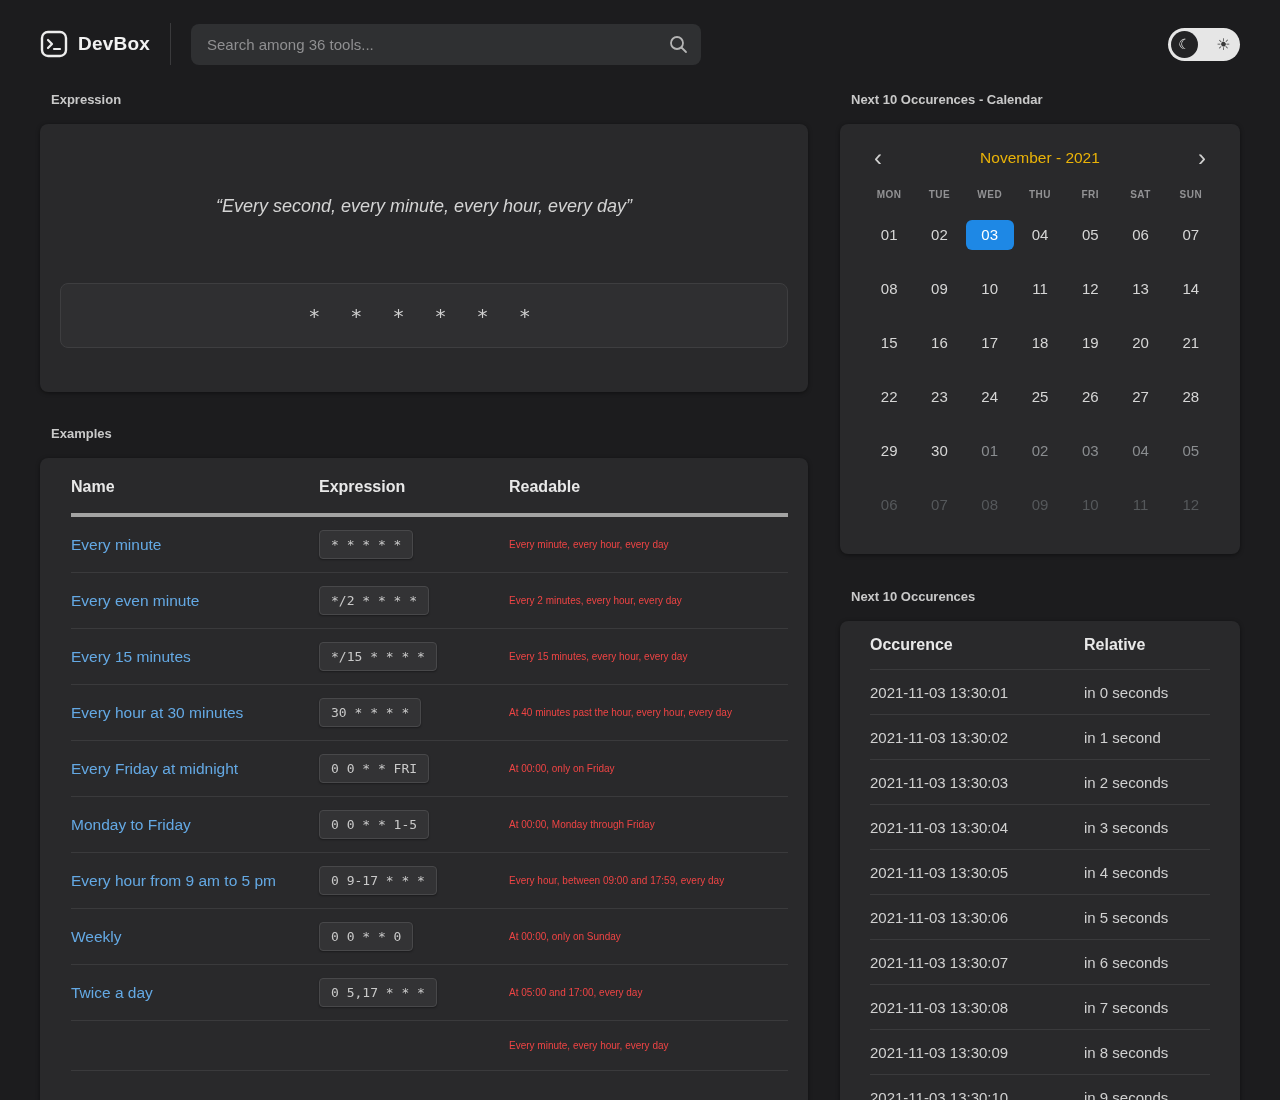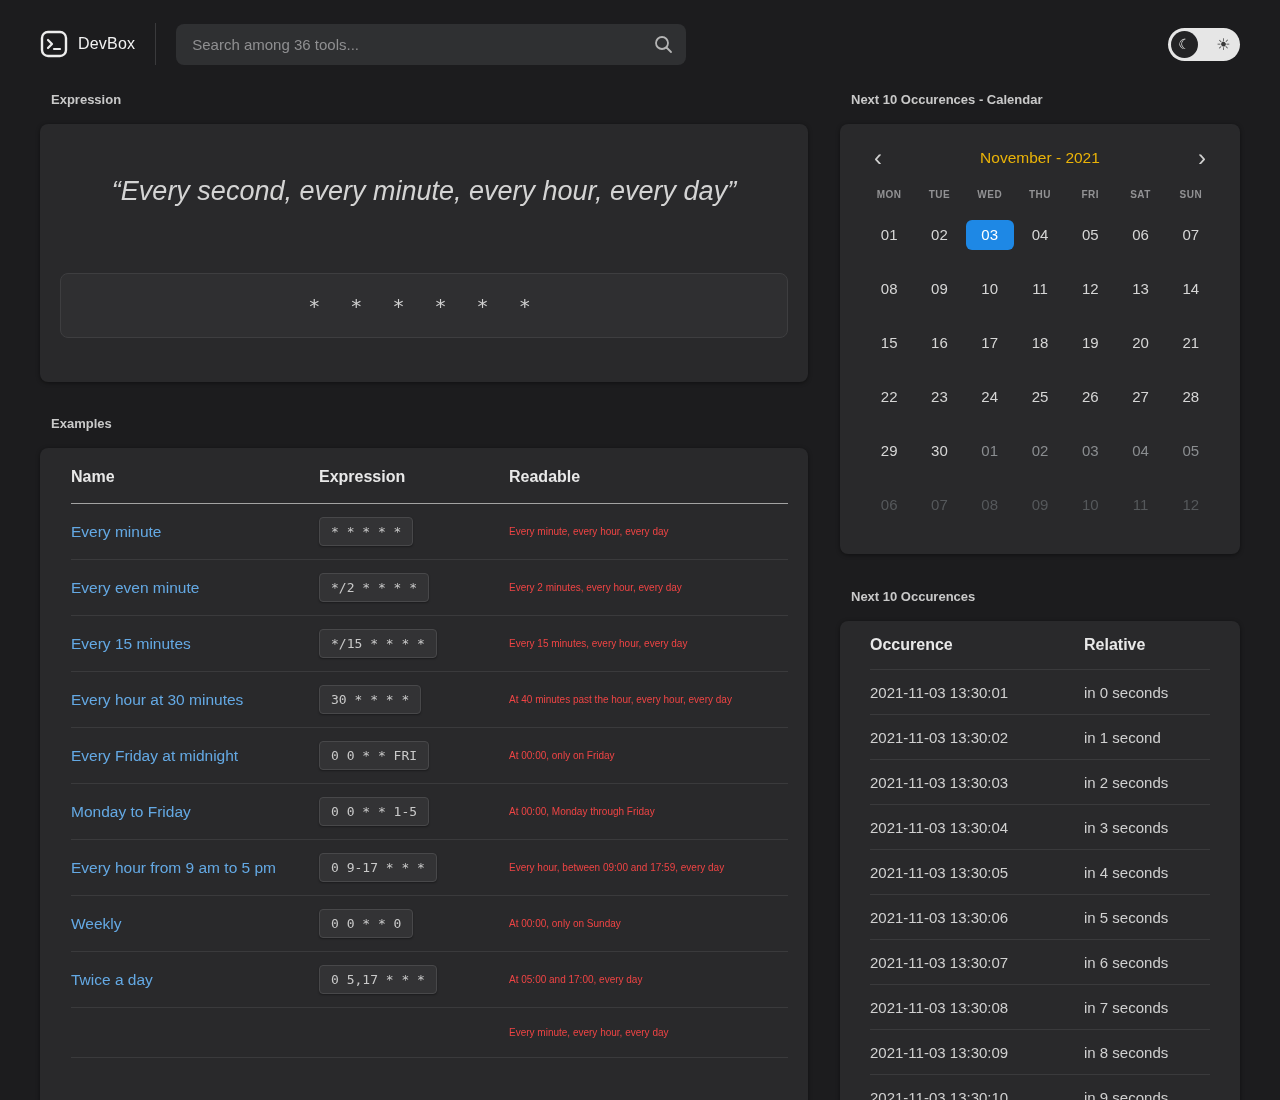--- a/index.html
+++ b/index.html
@@ -8,21 +8,21 @@
     background:#1c1c1e;
     font-family:"Liberation Sans", sans-serif;
     color:#d6d6d6;
   }
   
   header {
     height:88px; display:flex; align-items:center; padding:0 40px;
   }
   .logo { display:flex; align-items:center; gap:10px; cursor:pointer; }
   .logo-icon { display:flex; align-items:center; }
-  .logo-text { font-size:16px; font-weight:400; color:#f2f2f2; letter-spacing:.2px; }
+  .logo-text { font-size:19px; font-weight:700; color:#f2f2f2; letter-spacing:.2px; }
   .header-divider { width:1px; height:42px; background:#3a3a3c; margin:0 20px; }
   .search { position:relative; width:510px; }
   .search input {
     width:100%; height:41px; background:#2f3032; border:none; border-radius:8px;
     padding:0 44px 0 16px; color:#3b82f6; font-size:15px; outline:none;
     font-family:"Liberation Sans", sans-serif;
   }
   .search input::placeholder { color:#8f8f91; }
   .search-icon { position:absolute; right:12px; top:10px; cursor:pointer; }
   .theme-toggle {
@@ -43,35 +43,35 @@
   .col-right { width:400px; flex:none; }
   .section-title {
     font-size:13px; font-weight:700; color:#c9c9c9; padding-left:11px; margin-bottom:17px;
   }
   .card {
     background:#29292b; border-radius:8px; box-shadow:0 1px 4px rgba(0,0,0,.45);
   }
   
   .expression-card { padding:52px 20px 44px; margin-bottom:34px; }
   .quote {
-    text-align:center; font-style:italic; font-size:27px; color:#d4d4d4; margin-bottom:66px;
+    text-align:center; font-style:italic; font-size:18px; color:#d4d4d4; margin-bottom:66px;margin-top:20px;
   }
   .expression-input {
     display:block; width:728px; height:65px; margin:0 auto;
     background:#2f2f31; border:1px solid #3e3e40; border-radius:8px;
     color:#cfcfcf; font-family:"DejaVu Sans Mono", monospace; font-size:20px;
     text-align:center; letter-spacing:9px; outline:none;
   }
   
   .examples-card { padding:0 20px 0 31px; min-height:660px; }
   .ex-row {
     display:grid; grid-template-columns:248px 190px 1fr; align-items:center;
     border-bottom:1px solid #3a3a3c; padding:13px 0; min-height:50px;
   }
-  .ex-head { padding:20px 0 17px; border-bottom:1px solid #a3a3a3; }
+  .ex-head { padding:20px 0 17px; border-bottom:4px solid #a3a3a3; }
   .ex-head div { font-size:16px; font-weight:700; color:#e8e8e8; }
   .ex-name { color:#64a9e4; font-size:15.5px; text-decoration:none; cursor:pointer; }
   .chip {
     display:inline-block; font-family:"DejaVu Sans Mono", monospace; font-size:13px;
     color:#c9c9c9; background:#333335; border:1px solid #48484a; border-radius:4px;
     padding:6px 11px; box-shadow:0 1px 2px rgba(0,0,0,.35); white-space:nowrap;
   }
   .chip:empty { display:none; }
   .ex-read { font-size:10px; color:#ef4444; line-height:1.75; padding-right:4px; }
   

